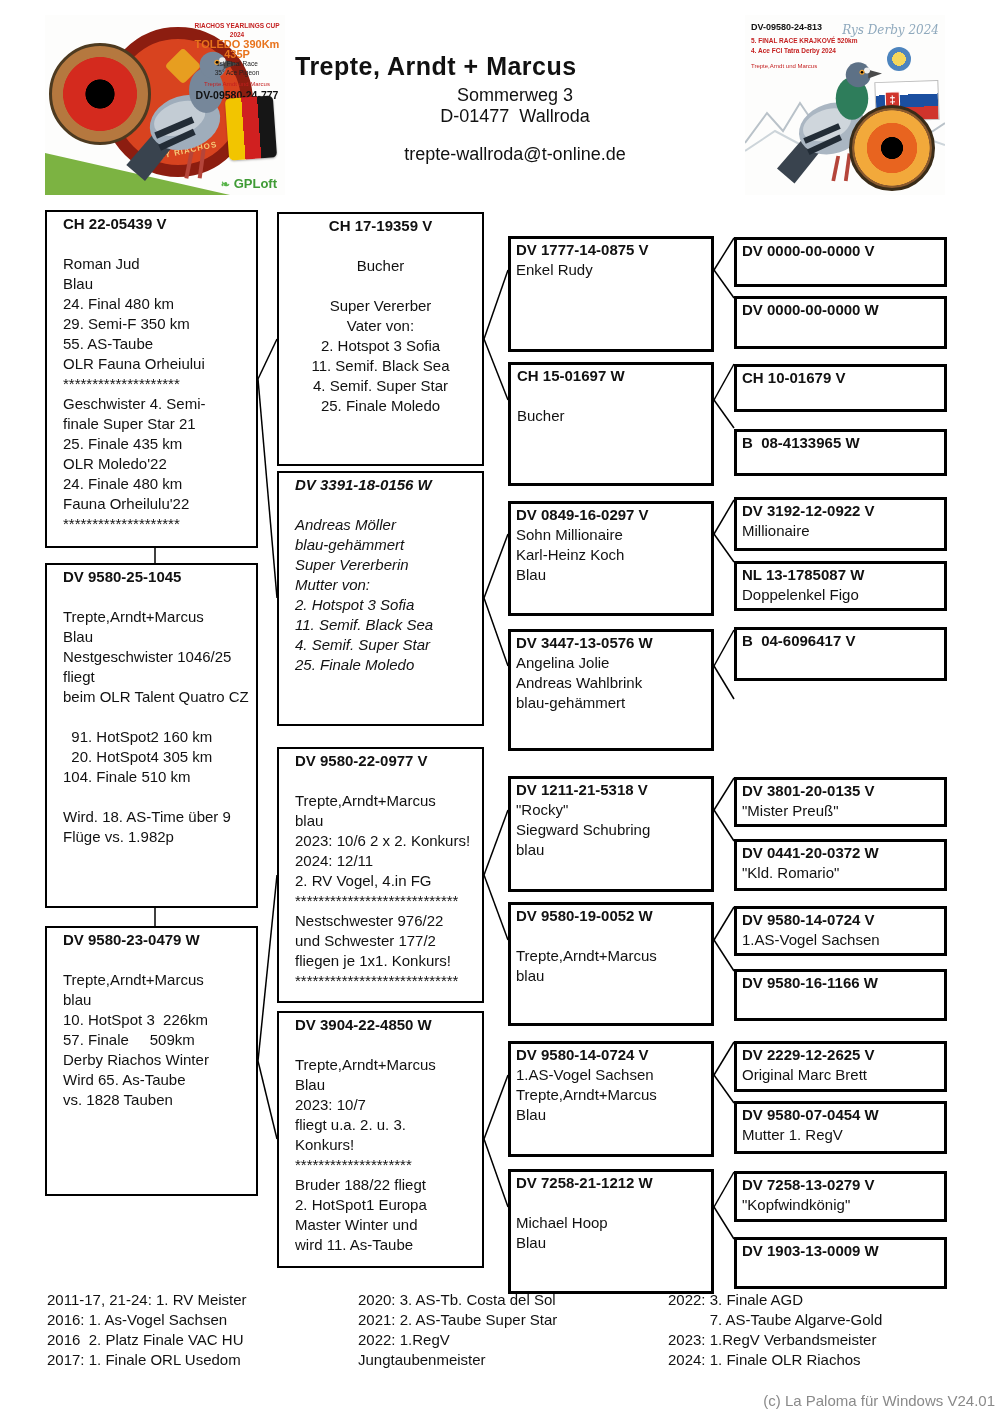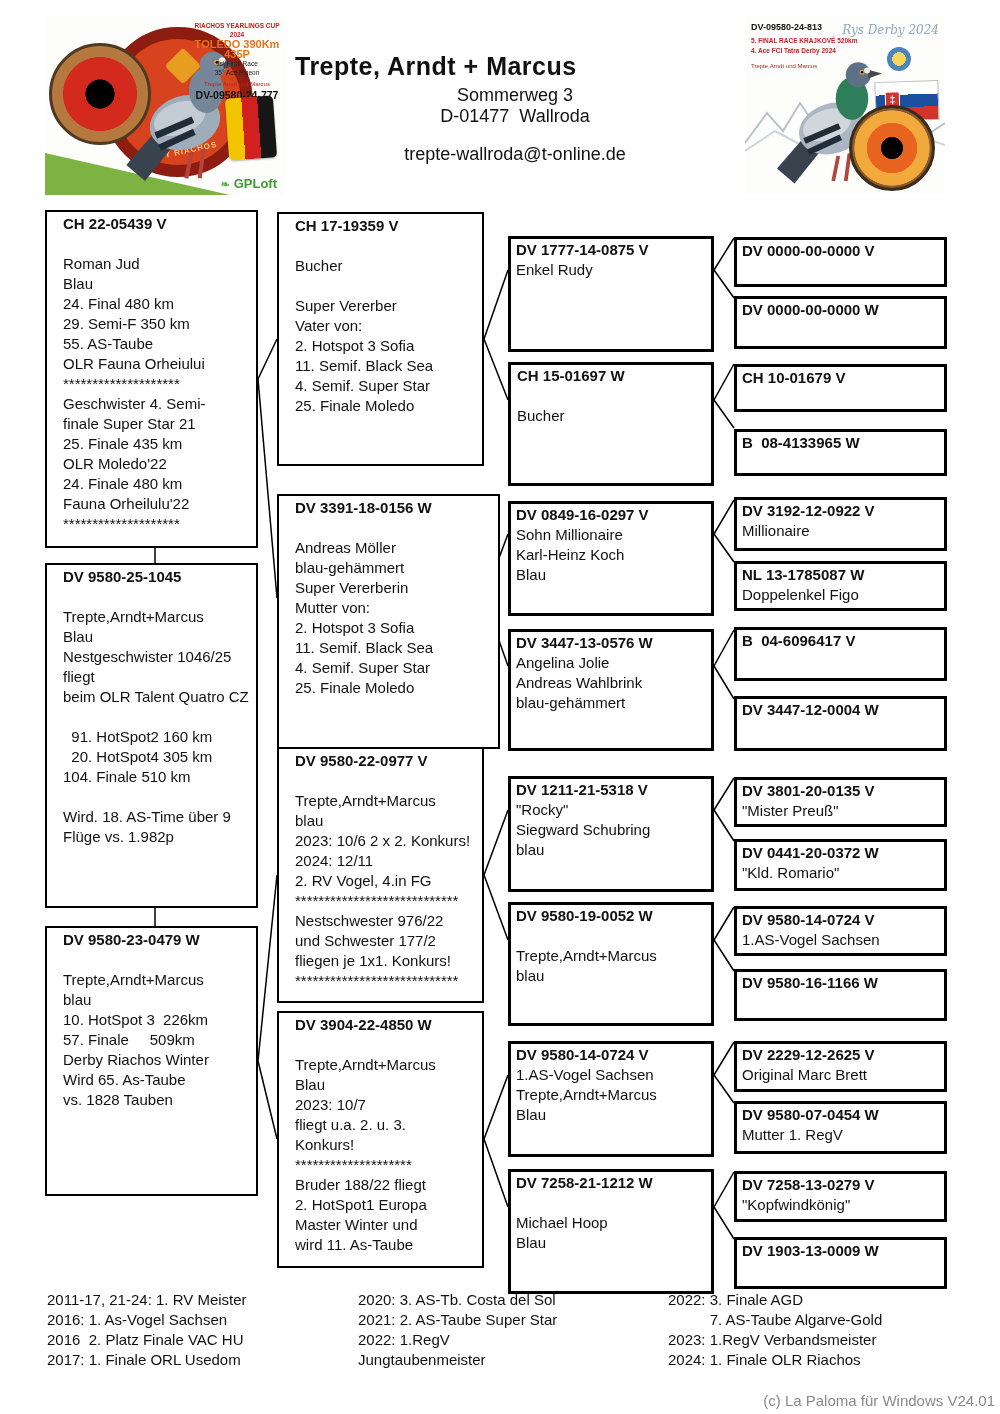--- a/index.html
+++ b/index.html
@@ -234,35 +234,35 @@
         <div class="bl">Trepte,Arndt+Marcus</div>
         <div class="bl">blau</div>
         <div class="bl">10. HotSpot 3  226km</div>
         <div class="bl">57. Finale     509km</div>
         <div class="bl">Derby Riachos Winter</div>
         <div class="bl">Wird 65. As-Taube</div>
         <div class="bl">vs. 1828 Tauben</div>
       </div>
   </div>
 
-  <div class="pbox" style="left:277px; top:212px; width:207px; height:254px;">
+  <div class="pbox" style="left:277px; top:212px; width:207px; height:254px;text-align:center;">
     <div class="ring">CH 17-19359 V</div>
     <div>
         <div class="bl">&nbsp;</div>
         <div class="bl">Bucher</div>
         <div class="bl">&nbsp;</div>
         <div class="bl">Super Vererber</div>
         <div class="bl">Vater von:</div>
         <div class="bl">2. Hotspot 3 Sofia</div>
         <div class="bl">11. Semif. Black Sea</div>
         <div class="bl">4. Semif. Super Star</div>
         <div class="bl">25. Finale Moledo</div>
       </div>
   </div>
-  <div class="pbox" style="left:277px; top:494px; width:223px; height:255px;">
+  <div class="pbox" style="left:277px; top:471px; width:207px; height:255px;font-style:italic;">
     <div class="ring">DV 3391-18-0156 W</div>
     <div>
         <div class="bl">&nbsp;</div>
         <div class="bl">Andreas Möller</div>
         <div class="bl">blau-gehämmert</div>
         <div class="bl">Super Vererberin</div>
         <div class="bl">Mutter von:</div>
         <div class="bl">2. Hotspot 3 Sofia</div>
         <div class="bl">11. Semif. Black Sea</div>
         <div class="bl">4. Semif. Super Star</div>
@@ -389,24 +389,20 @@
   <div class="pbox thick" style="left:734px; top:537px; width:213px; height:50px;">
     <div class="ring">NL 13-1785087 W</div>
     <div>
         <div class="bl">Doppelenkel Figo</div>
       </div>
   </div>
   <div class="pbox thick" style="left:734px; top:603px; width:213px; height:54px;">
     <div class="ring">B  04-6096417 V</div>
     <div></div>
   </div>
-  <div class="pbox thick" style="left:734px; top:672px; width:213px; height:55px;">
-    <div class="ring">DV 3447-12-0004 W</div>
-    <div></div>
-  </div>
   <div class="pbox thick" style="left:734px; top:753px; width:213px; height:50px;">
     <div class="ring">DV 3801-20-0135 V</div>
     <div>
         <div class="bl">"Mister Preuß"</div>
       </div>
   </div>
   <div class="pbox thick" style="left:734px; top:815px; width:213px; height:52px;">
     <div class="ring">DV 0441-20-0372 W</div>
     <div>
         <div class="bl">"Kld. Romario"</div>

